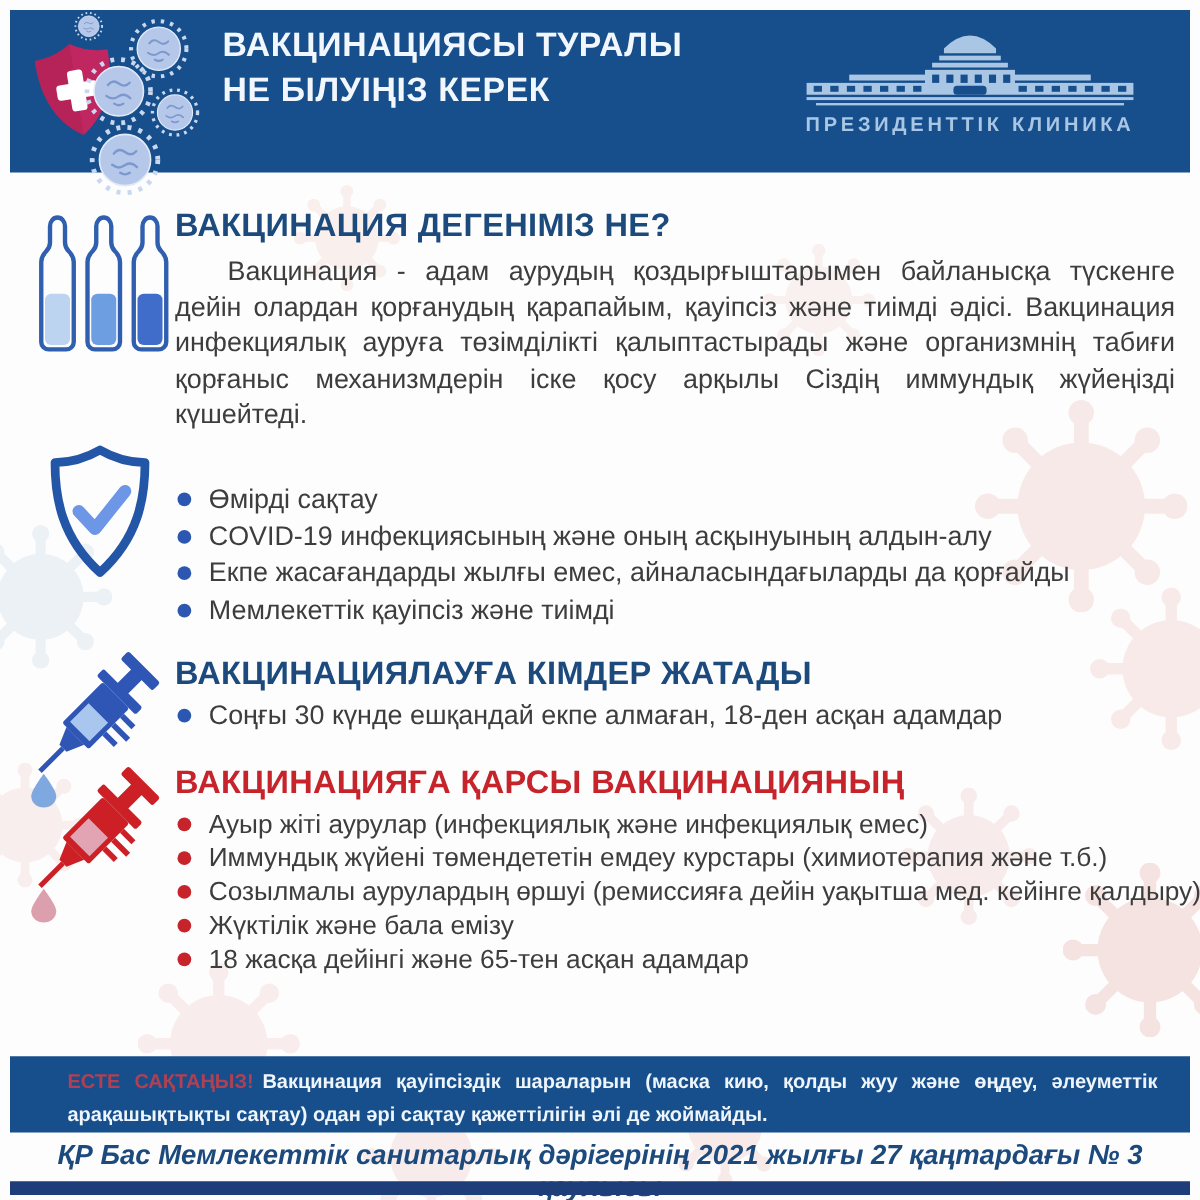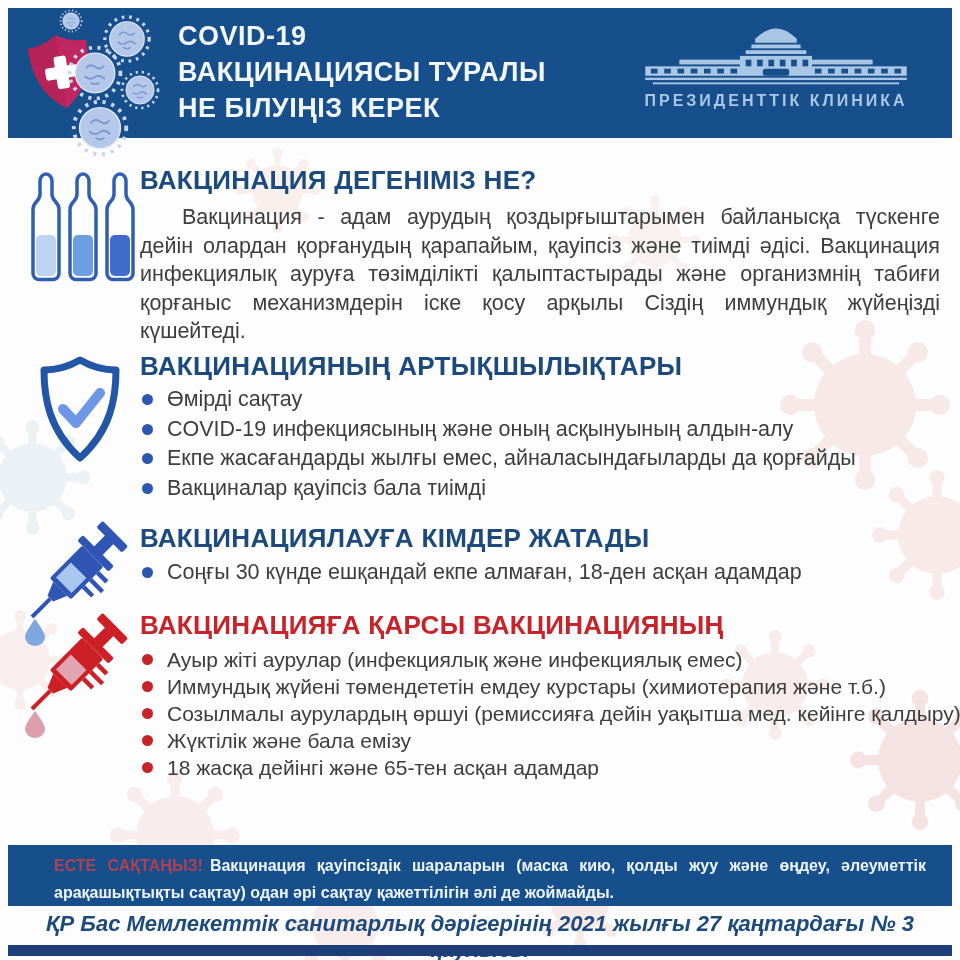--- a/index.html
+++ b/index.html
@@ -133,21 +133,20 @@
       <path d="M50,6 C38,14 26,17 14,17 C14,44 19,75 50,96 Z" fill="#a81e52" opacity=".45"></path>
       <rect x="43" y="32" width="15" height="40" rx="3.5" fill="#ffffff"></rect>
       <rect x="30.5" y="44.5" width="40" height="15" rx="3.5" fill="#ffffff"></rect>
     </g>
     <use href="#virus-detail" x="52" y="36" width="62" height="62"></use>
     <use href="#virus-detail" x="106" y="62" width="44" height="44"></use>
     <use href="#virus-detail" x="56" y="90" width="64" height="64"></use>
   </svg>
 
   <div class="header-title">
-    <div>COVID-19</div>
     <div>ВАКЦИНАЦИЯСЫ ТУРАЛЫ</div>
     <div>НЕ БІЛУІҢІЗ КЕРЕК</div>
   </div>
 
   <div class="logo">
     <svg width="316" height="72" viewBox="0 0 320 76">
       <g fill="#a9c6e4">
         <path d="M138,22 Q160,0 182,22 L182,26 L138,26 Z"></path>
         <rect x="134" y="28" width="52" height="4"></rect>
         <rect x="128" y="34" width="64" height="4"></rect>
@@ -201,26 +200,25 @@
       </g>
     </g>
   </svg>
   <div class="sec-heading" style="top:165px">ВАКЦИНАЦИЯ ДЕГЕНІМІЗ НЕ?</div>
   <p class="paragraph">Вакцинация - адам аурудың қоздырғыштарымен байланысқа түскенге дейін олардан қорғанудың қарапайым, қауіпсіз және тиімді әдісі. Вакцинация инфекциялық ауруға төзімділікті қалыптастырады және организмнің табиғи қорғаныс механизмдерін іске қосу арқылы Сіздің иммундық жүйеңізді күшейтеді.</p>
 
   <svg class="sec-icon" style="left:28px;top:354px" width="104" height="112" viewBox="0 0 104 112">
     <path d="M52,6 C64,13 76,16 88,16 C88,44 83,76 52,104 C21,76 16,44 16,16 C28,16 40,13 52,6 Z" fill="none" stroke="#2456a8" stroke-width="7" stroke-linejoin="round"></path>
     <path d="M35,55 L48,69 L72,39" fill="none" stroke="#6d97e6" stroke-width="10" stroke-linecap="round" stroke-linejoin="round"></path>
   </svg>
-  <div class="sec-heading" style="top:351px">ВАКЦИНАЦИЯНЫҢ АРТЫҚШЫЛЫҚТАРЫ</div>
   <ul class="blist" style="top:389px">
     <li>Өмірді сақтау</li>
     <li>COVID-19 инфекциясының және оның асқынуының алдын-алу</li>
     <li>Екпе жасағандарды жылғы емес, айналасындағыларды да қорғайды</li>
-    <li>Вакциналар қауіпсіз бала тиімді</li>
+    <li>Мемлекеттік қауіпсіз және тиімді</li>
   </ul>
 
   <svg class="sec-icon" style="left:18px;top:516px;overflow:visible" width="120" height="130" viewBox="0 0 120 130">
     <g transform="rotate(45 55 60)" fill="#2f55b5">
       <rect x="37" y="0" width="36" height="9" rx="2"></rect>
       <rect x="49" y="8" width="12" height="17"></rect>
       <rect x="33" y="24" width="44" height="8" rx="2"></rect>
       <rect x="40" y="32" width="30" height="46" rx="2"></rect>
       <rect x="44" y="52" width="22" height="21" fill="#a9c6ee"></rect>
       <rect x="70" y="38" width="13" height="4.5"></rect>

